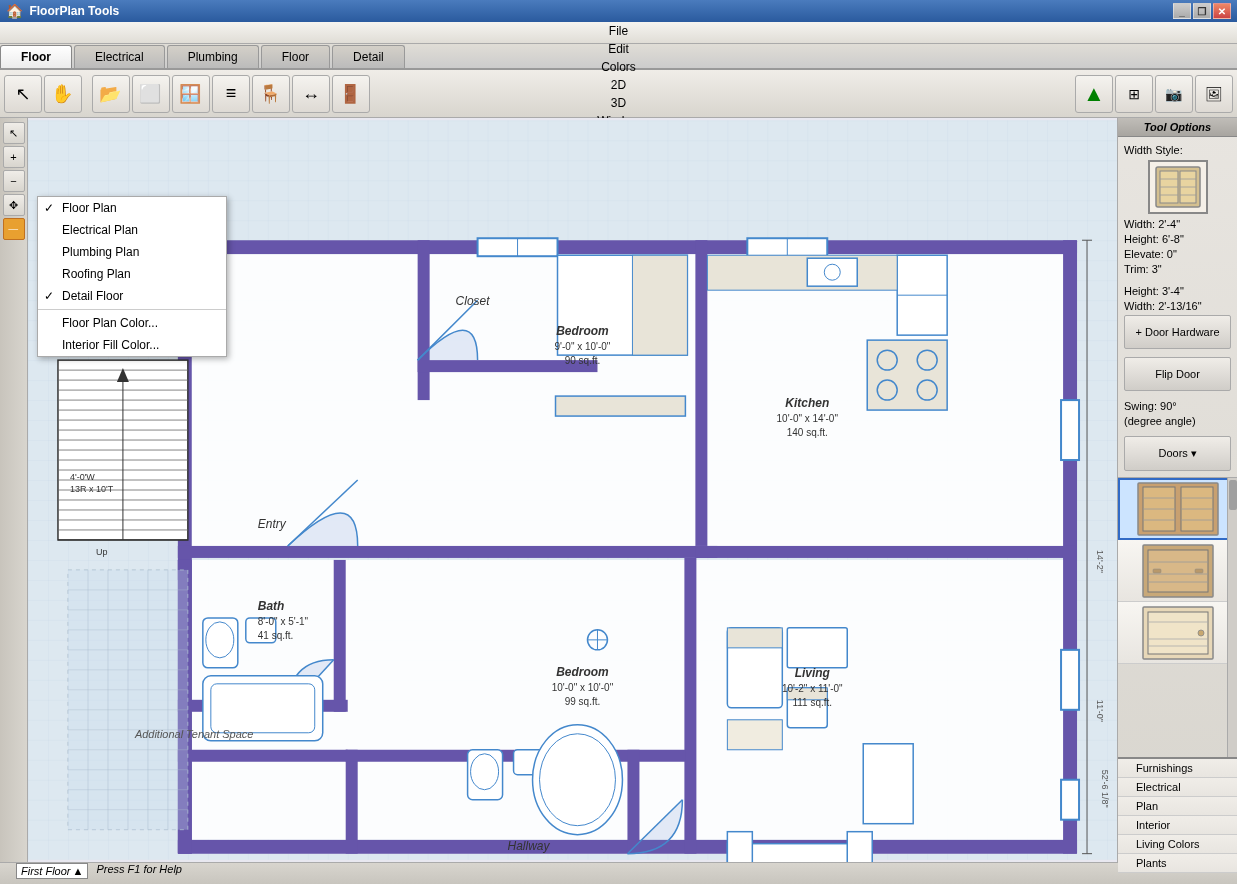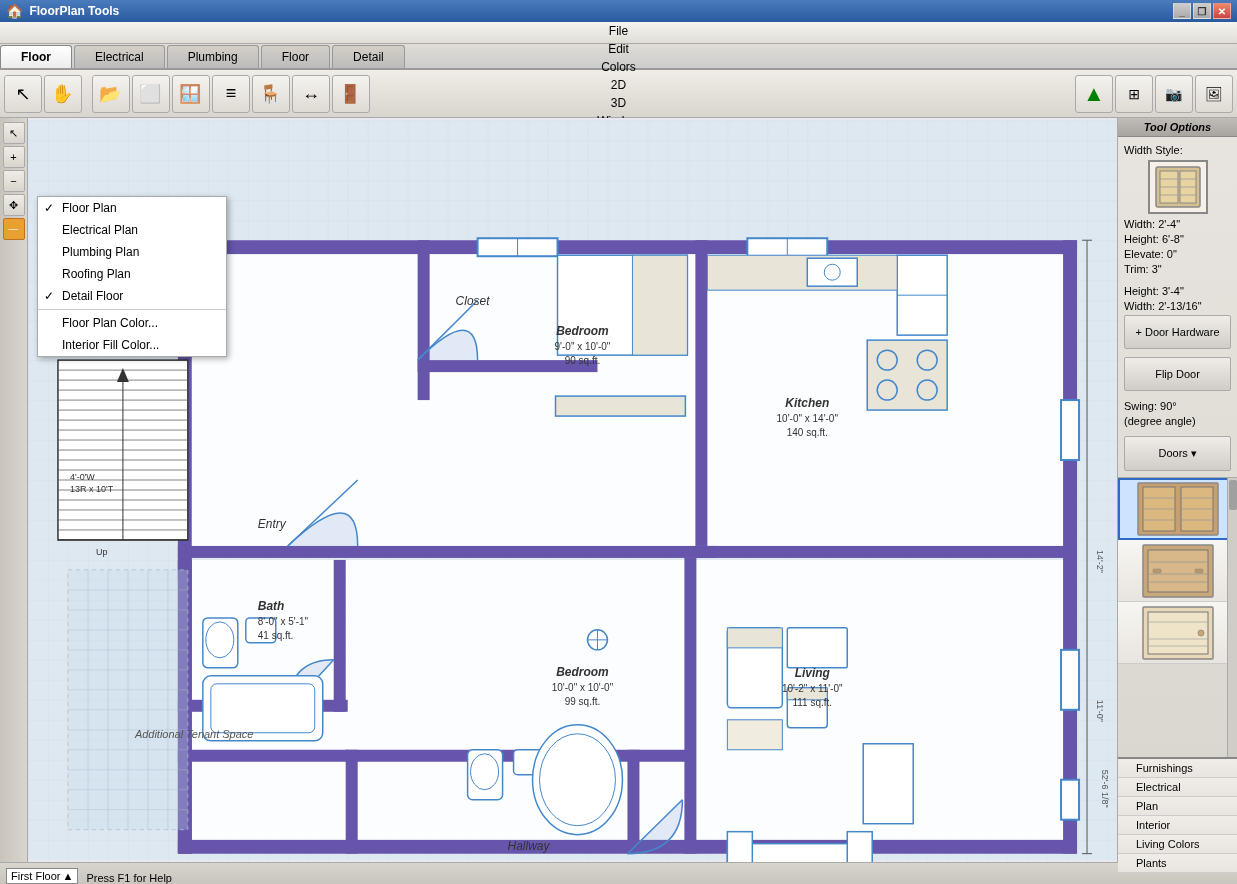--- a/index.html
+++ b/index.html
@@ -209,24 +209,25 @@
       height: 1px;
       background: #ccc;
       margin: 2px 0;
     }
 
     
     #statusbar {
       height: 22px;
       background: linear-gradient(to bottom, #d8d5ce, #c8c5be);
       border-top: 1px solid #aaa;
-      display: flex; align-items: flex-end;
-      padding: 0 6px;
+      display: flex; align-items: flex-start;
+      padding: 0 16px;
       font-size: 11px;
       gap: 8px;
+      font-style: italic;
     }
     .floor-select {
       display: flex; align-items: center; gap: 2px;
       background: #fff;
       border: 1px solid #888;
       padding: 1px 4px;
       font-size: 11px;
     }
   </style>
 </head>

